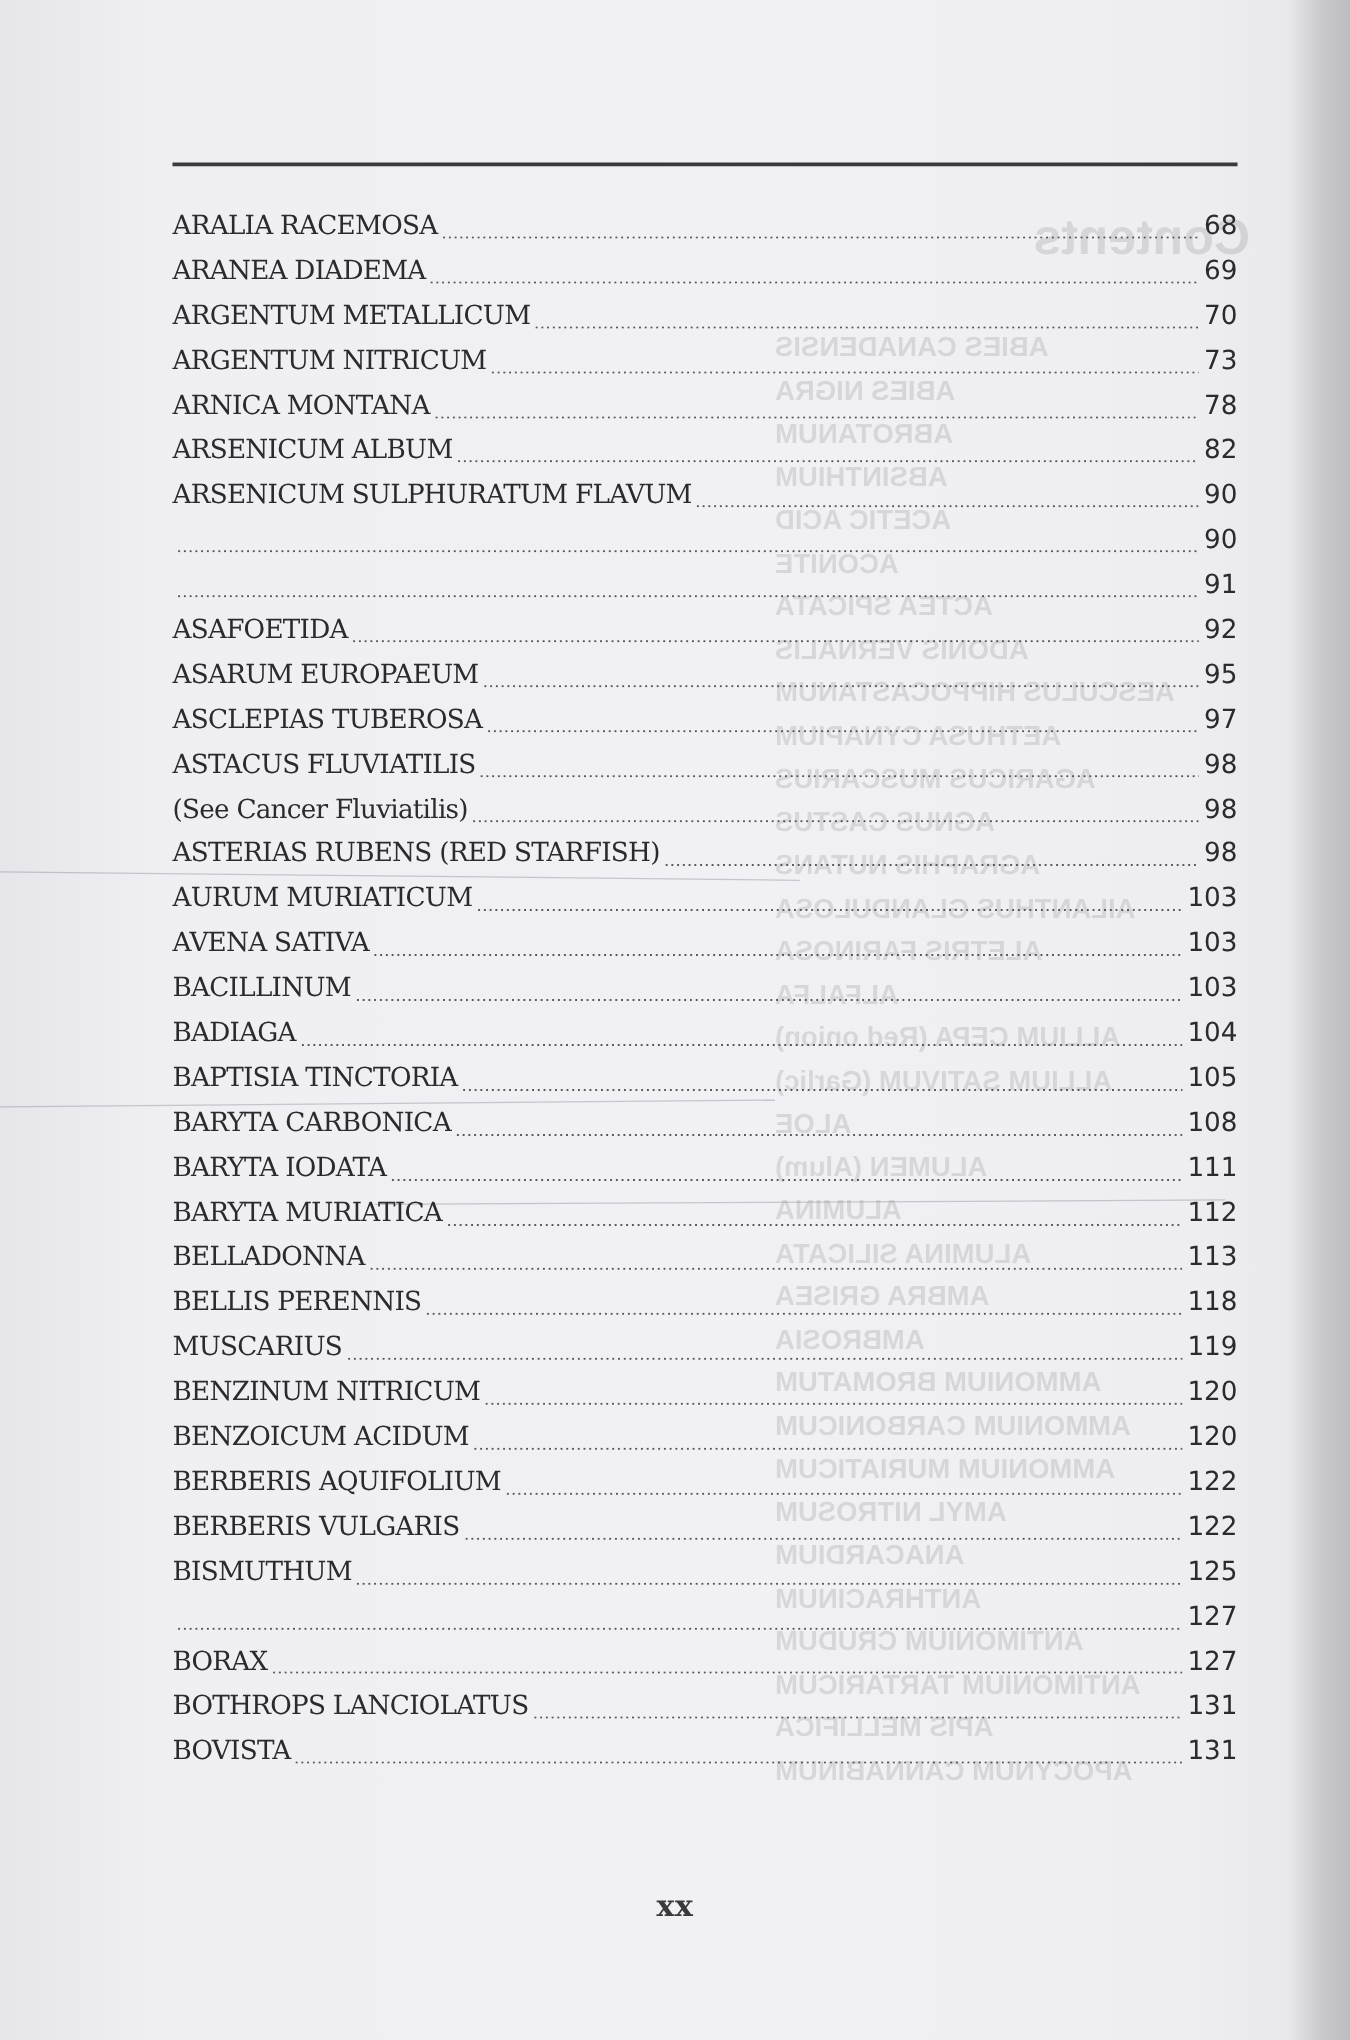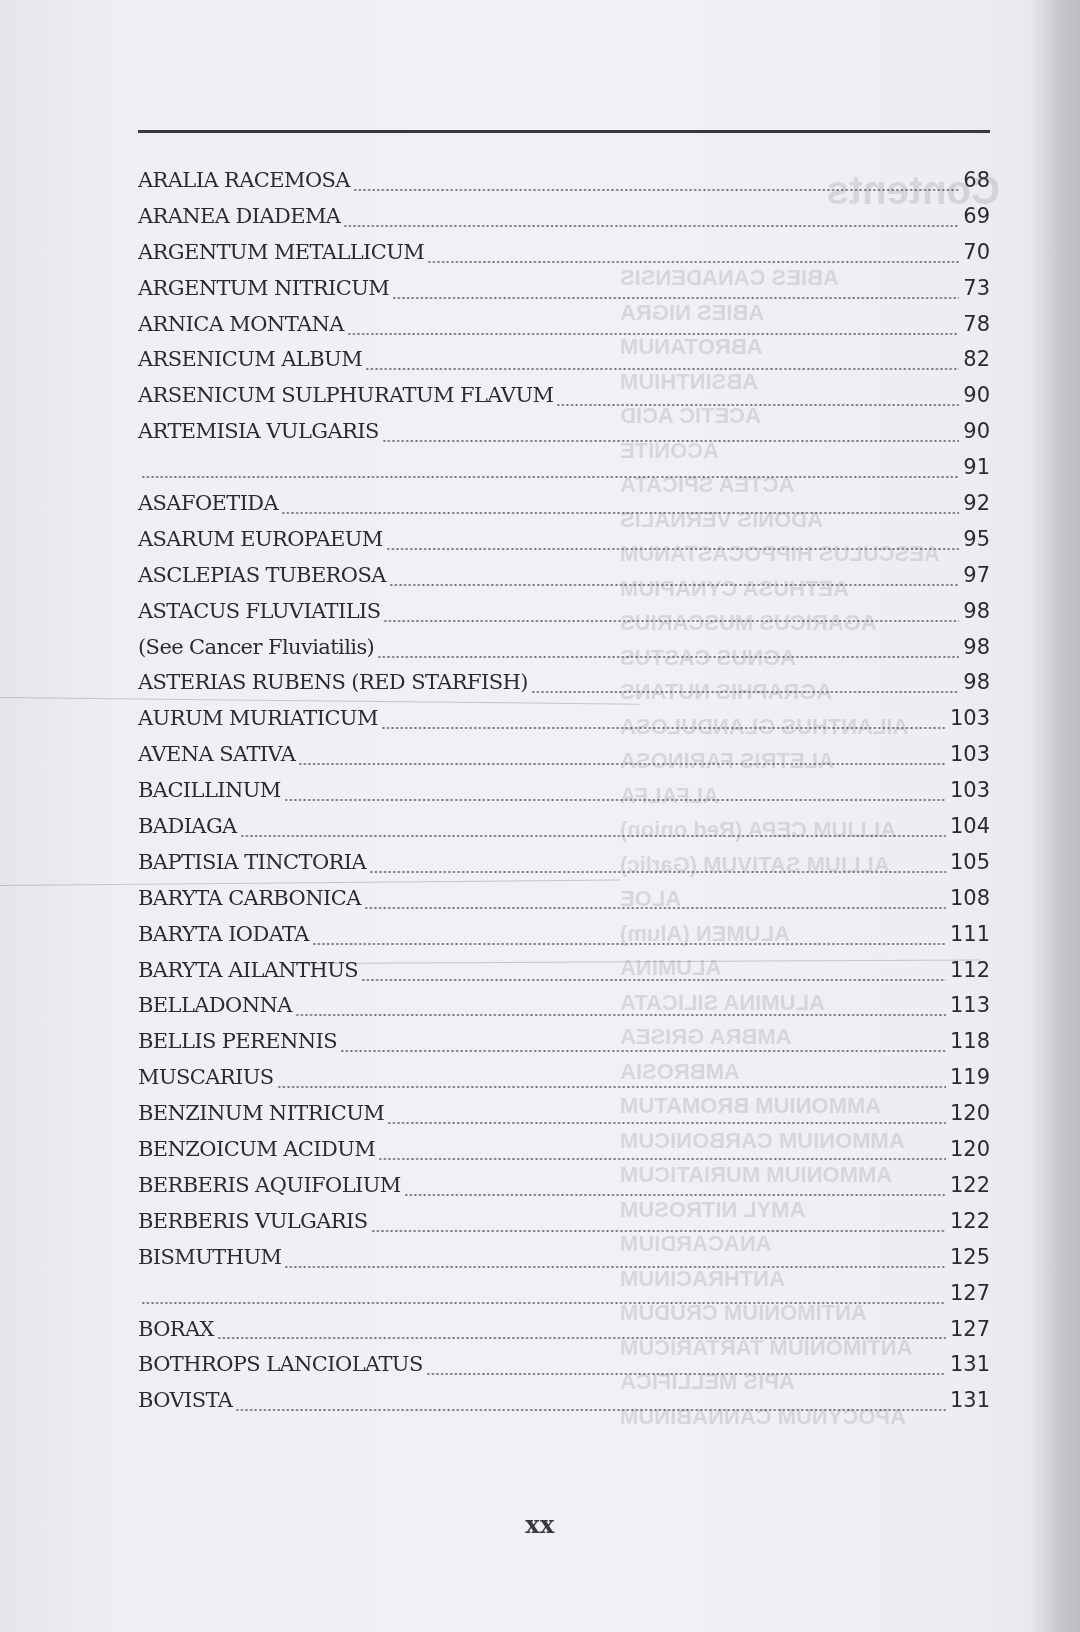--- a/index.html
+++ b/index.html
@@ -196,21 +196,20 @@
         <span class="toc-title">ARSENICUM ALBUM</span>
         <span class="toc-leader"></span>
         <span class="toc-page">82</span>
       </div>
       <div class="toc-row">
         <span class="toc-title">ARSENICUM SULPHURATUM FLAVUM</span>
         <span class="toc-leader"></span>
         <span class="toc-page">90</span>
       </div>
       <div class="toc-row">
-        <span class="toc-title">ARTEMISIA VULGARIS</span>
         <span class="toc-leader"></span>
         <span class="toc-page">90</span>
       </div>
       <div class="toc-row">
         <span class="toc-leader"></span>
         <span class="toc-page">91</span>
       </div>
       <div class="toc-row">
         <span class="toc-title">ASAFOETIDA</span>
         <span class="toc-leader"></span>
@@ -270,21 +269,21 @@
         <span class="toc-title">BARYTA CARBONICA</span>
         <span class="toc-leader"></span>
         <span class="toc-page">108</span>
       </div>
       <div class="toc-row">
         <span class="toc-title">BARYTA IODATA</span>
         <span class="toc-leader"></span>
         <span class="toc-page">111</span>
       </div>
       <div class="toc-row">
-        <span class="toc-title">BARYTA AILANTHUS</span>
+        <span class="toc-title">BARYTA MURIATICA</span>
         <span class="toc-leader"></span>
         <span class="toc-page">112</span>
       </div>
       <div class="toc-row">
         <span class="toc-title">BELLADONNA</span>
         <span class="toc-leader"></span>
         <span class="toc-page">113</span>
       </div>
       <div class="toc-row">
         <span class="toc-title">BELLIS PERENNIS</span>

